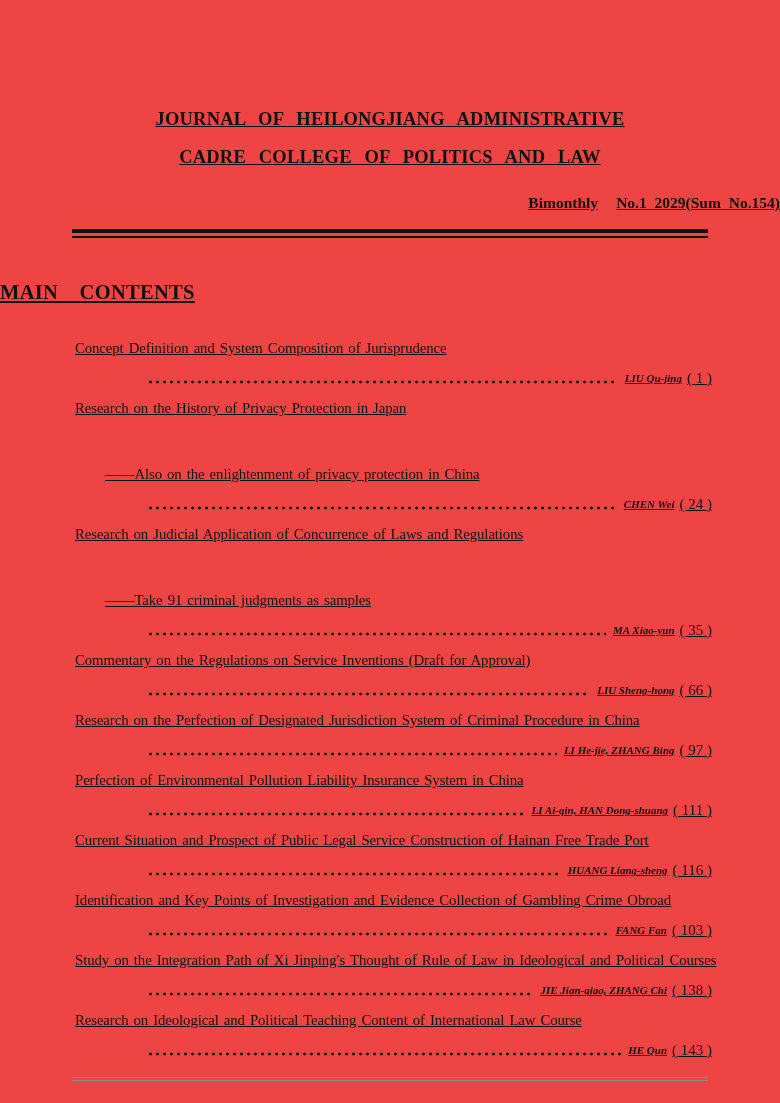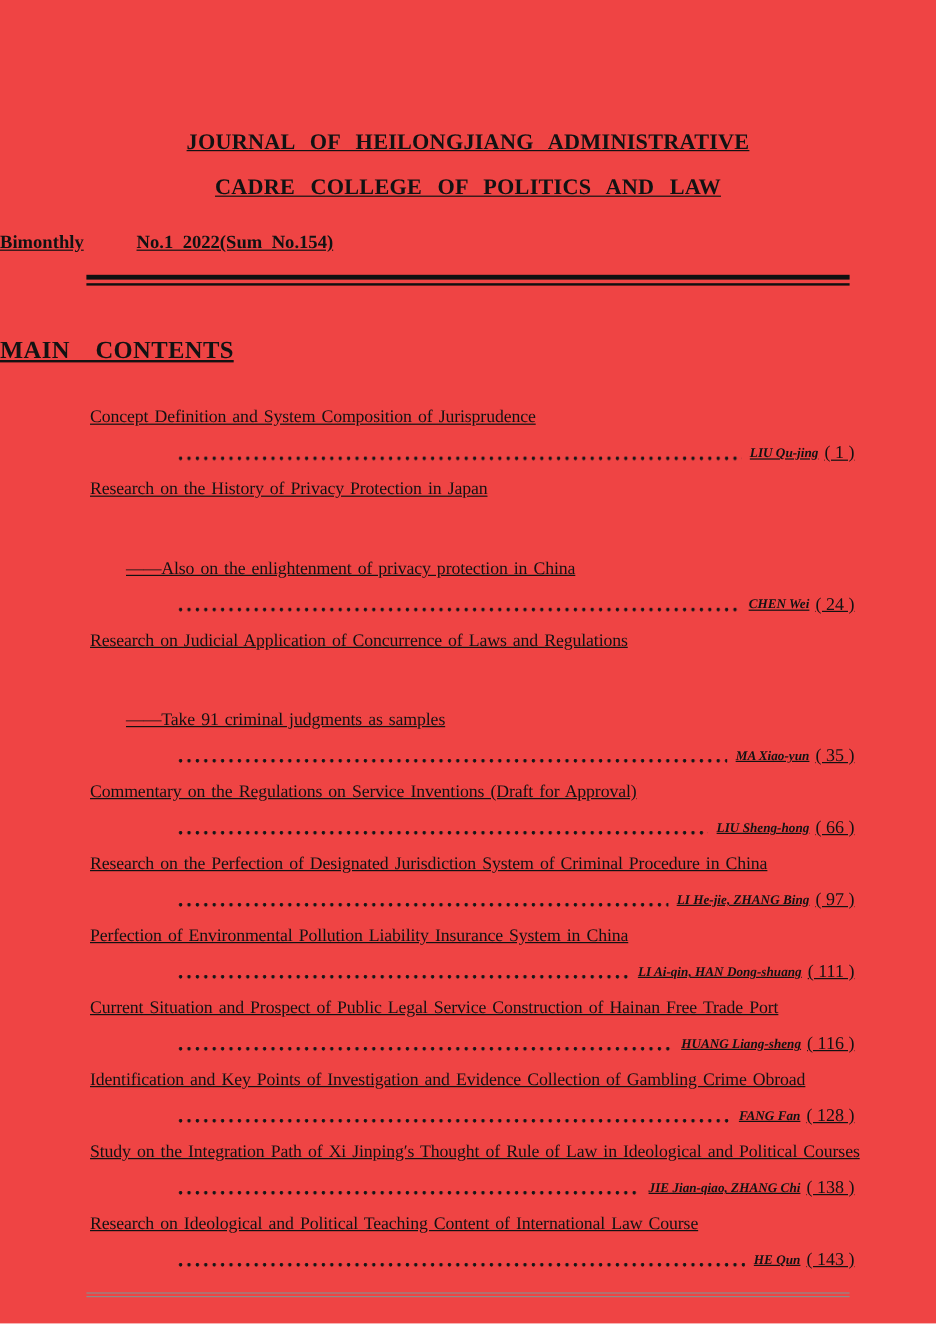--- a/index.html
+++ b/index.html
@@ -20,22 +20,22 @@
   .j-title {
     font-weight: bold;
     font-size: 18.5px;
     line-height: 38px;
     word-spacing: 8px;
     letter-spacing: 0.2px;
   }
   .issue-line {
     margin-top: 17px;
     display: flex;
-    justify-content: flex-start;
-    gap: 44px;
+    justify-content: flex-end;
+    gap: 18px;
     font-weight: bold;
     font-size: 15.5px;
     line-height: 20px;
   }
   .issue-no { word-spacing: 4px; }
 
   
   .rule-top {
     margin: 16px 72px 0 72px;
     height: 3px;
@@ -90,21 +90,21 @@
 </head>
 <body>
 
 <div class="page">
 
   <div class="masthead">
     <div class="j-title">JOURNAL OF HEILONGJIANG ADMINISTRATIVE</div>
     <div class="j-title">CADRE COLLEGE OF POLITICS AND LAW</div>
     <div class="issue-line">
       <span>Bimonthly</span>
-      <span class="issue-no">No.1 2022(Sum No.154)</span>
+      <span class="issue-no">No.1 2029(Sum No.154)</span>
     </div>
   </div>
 
   <div class="rule-top"></div>
 
   <div class="heading">MAIN CONTENTS</div>
 
   <div class="toc">
 
     <div>
@@ -178,21 +178,21 @@
         <span class="pg">( 116 )</span>
       </div>
     </div>
 
     <div>
       <div class="line t-title">Identification and Key Points of Investigation and Evidence Collection of Gambling Crime Obroad</div>
       <div class="leader">
         <span class="lead-indent"></span>
         <span class="dots"></span>
         <span class="auth">FANG Fan</span>
-        <span class="pg">( 128 )</span>
+        <span class="pg">( 103 )</span>
       </div>
     </div>
 
     <div>
       <div class="line t-title">Study on the Integration Path of Xi Jinping′s Thought of Rule of Law in Ideological and Political Courses</div>
       <div class="leader">
         <span class="lead-indent"></span>
         <span class="dots"></span>
         <span class="auth">JIE Jian-qiao, ZHANG Chi</span>
         <span class="pg">( 138 )</span>

